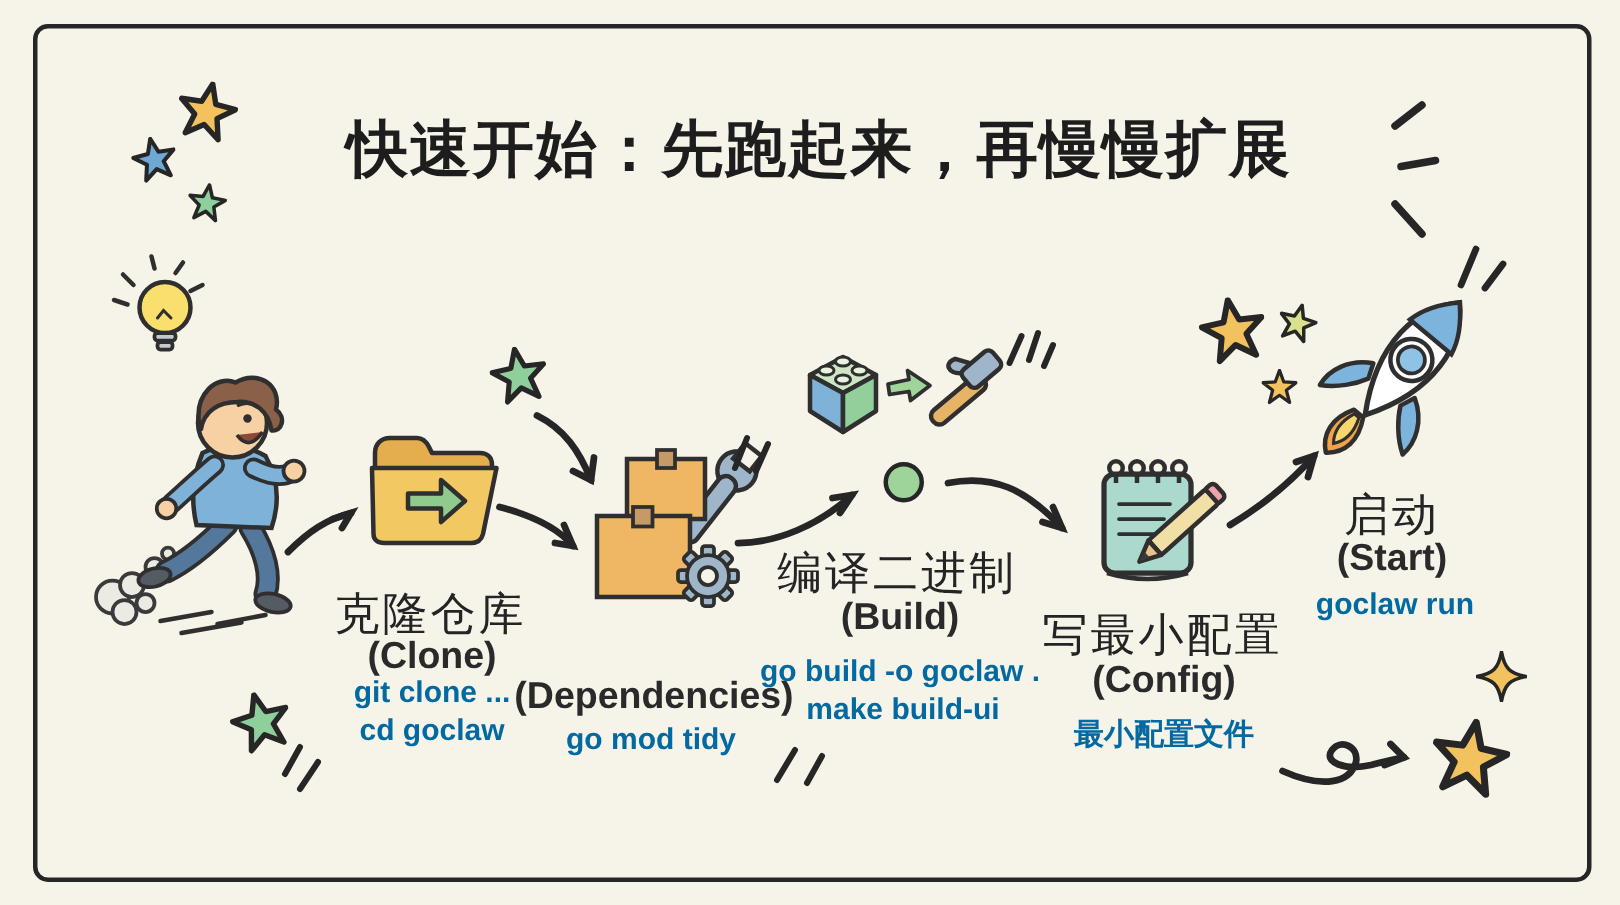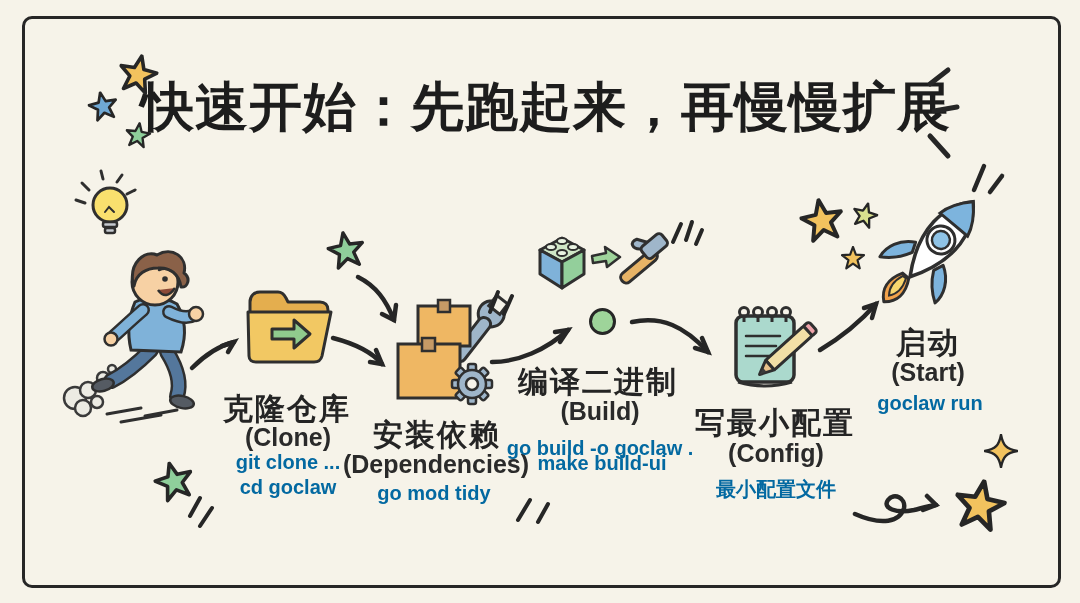--- a/index.html
+++ b/index.html
@@ -10,26 +10,26 @@
     position:relative;
   }
   .scene{position:absolute;left:0;top:0;width:1080px;height:603px;}
   .frame{
     position:absolute;left:22px;top:16px;width:1033px;height:566px;
     border:3px solid #262626;border-radius:10px;
   }
   svg{position:absolute;overflow:visible;display:block;}
   .title{
     position:absolute;left:546px;top:72px;transform:translateX(-50%);
-    font-size:53px;font-weight:900;color:#1d1d1d;white-space:nowrap;
+    font-size:41px;font-weight:900;color:#1d1d1d;white-space:nowrap;
     letter-spacing:1px;
   }
   .label-zh{
     position:absolute;transform:translateX(-50%);
-    font-size:30px;font-weight:700;color:#242424;white-space:nowrap;letter-spacing:2px;
+    font-size:30px;font-weight:400;color:#242424;white-space:nowrap;letter-spacing:2px;
   }
   .label-en{
     position:absolute;transform:translateX(-50%);
     font-size:25px;font-weight:700;color:#2a2a2a;white-space:nowrap;
   }
   .label-cmd{
     position:absolute;transform:translateX(-50%);
     font-size:20px;font-weight:600;color:#0369a1;white-space:nowrap;
   }
   .dot{
@@ -304,28 +304,27 @@
         <path d="M12,32 L22,8"></path>
         <path d="M28,34 L40,18"></path>
       </g>
   </svg>
 
   <div class="label-zh" style="left:287px;top:389px">克隆仓库</div>
   <div class="label-en" style="left:288px;top:423px">(Clone)</div>
   <div class="label-cmd" style="left:288px;top:451px">git clone ...</div>
   <div class="label-cmd" style="left:288px;top:476px">cd goclaw</div>
 
-  <div class="label-zh" style="left:437px;top:415px">安装依赖</div>
   <div class="label-en" style="left:436px;top:450px">(Dependencies)</div>
   <div class="label-cmd" style="left:434px;top:482px">go mod tidy</div>
 
   <div class="label-zh" style="left:598px;top:362px">编译二进制</div>
   <div class="label-en" style="left:600px;top:397px">(Build)</div>
   <div class="label-cmd" style="left:600px;top:437px">go build -o goclaw .</div>
-  <div class="label-cmd" style="left:602px;top:452px">make build-ui</div>
+  <div class="label-cmd" style="left:602px;top:462px">make build-ui</div>
 
   <div class="label-zh" style="left:775px;top:403px">写最小配置</div>
   <div class="label-en" style="left:776px;top:439px">(Config)</div>
   <div class="label-cmd" style="left:776px;top:476px">最小配置文件</div>
 
   <div class="label-zh" style="left:928px;top:323px">启动</div>
   <div class="label-en" style="left:928px;top:358px">(Start)</div>
   <div class="label-cmd" style="left:930px;top:392px">goclaw run</div>
 
   <svg style="left:154px;top:461px;width:40px;height:40px;transform:rotate(-15deg)">

